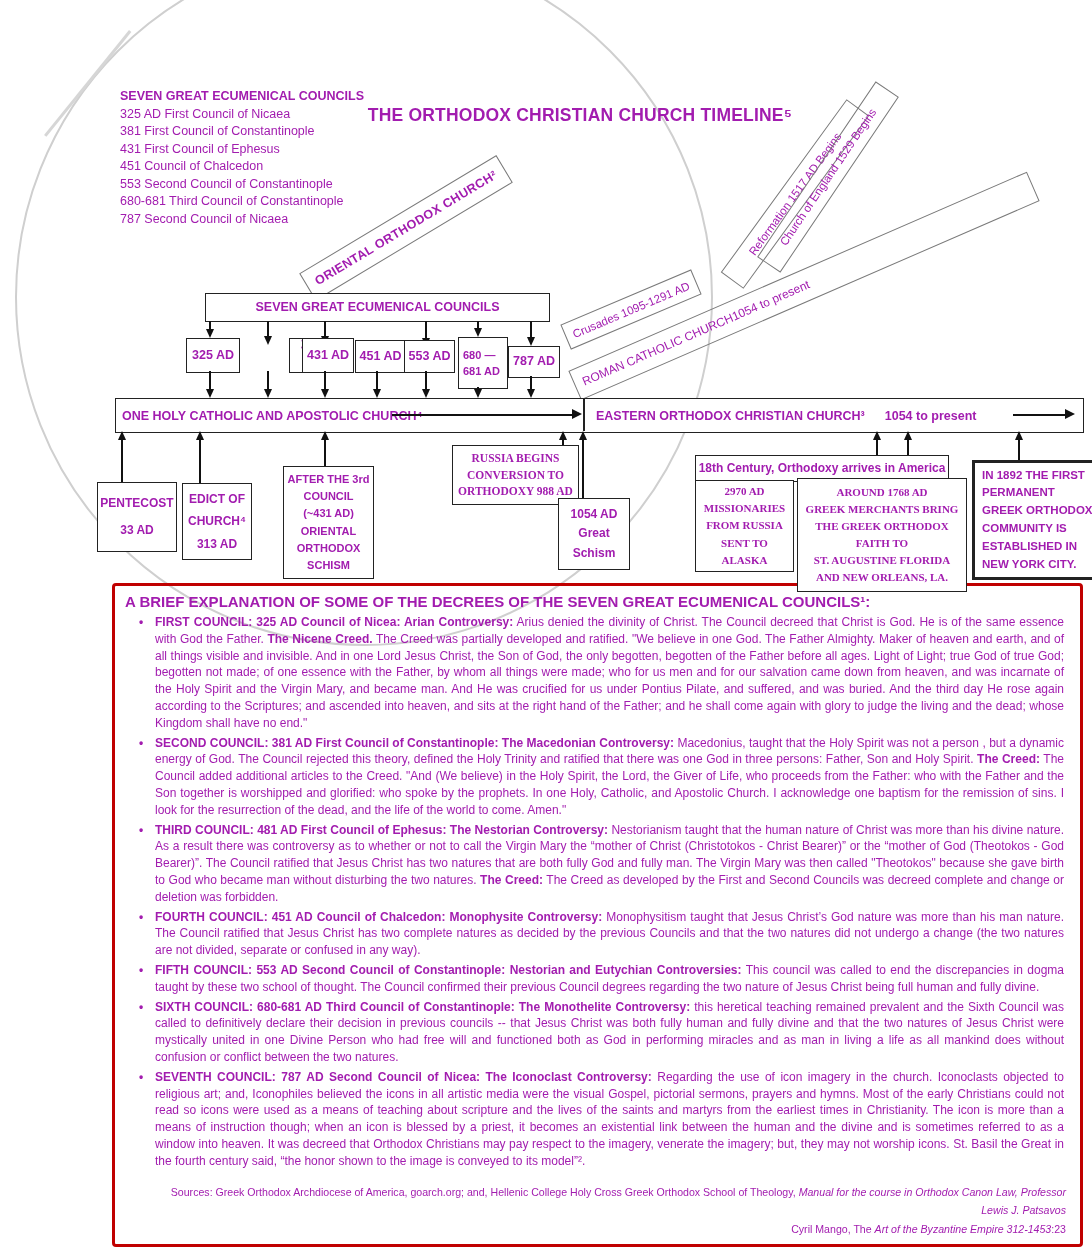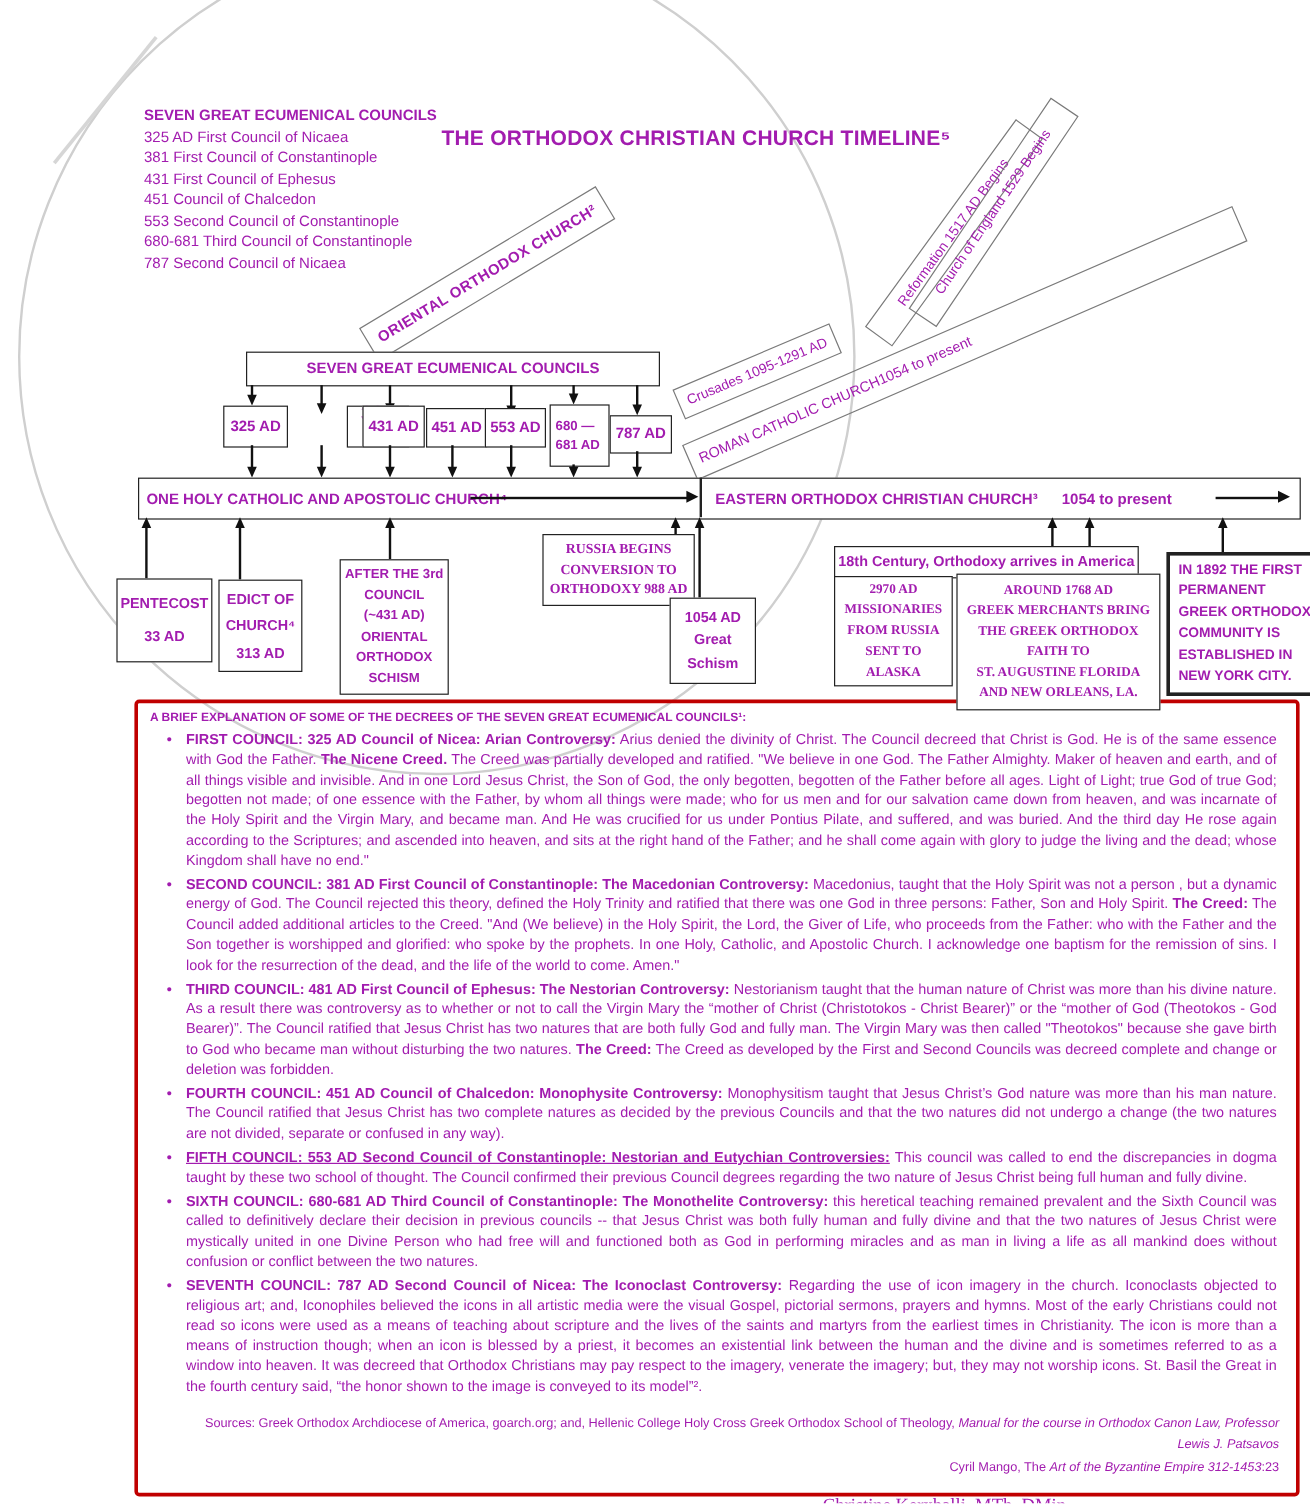--- a/index.html
+++ b/index.html
@@ -31,21 +31,21 @@
   .clist .hd{font-weight:bold;}
   
   .title{position:absolute;left:330px;top:105px;width:500px;text-align:center;font-size:17.5px;font-weight:bold;letter-spacing:.2px;}
   
   .mainbar{position:absolute;left:115px;top:398px;width:967px;height:33px;border:1.7px solid #222;background:#fff;}
   .mainbar .lbl{position:absolute;top:0;height:100%;display:flex;align-items:center;font-weight:bold;font-size:12.5px;}
   .divider{position:absolute;width:1.7px;background:#222;}
   
   .redbox{position:absolute;left:112px;top:583px;width:971px;height:664px;border:3px solid #c00000;border-radius:4px;
           background:transparent;box-sizing:border-box;padding:7px 14px 0 10px;z-index:3;}
-  .redbox h2{margin:0 0 4px 0;font-size:10px;font-weight:bold;}
+  .redbox h2{margin:0 0 4px 0;font-size:15px;font-weight:bold;}
   .redbox ul{margin:0;padding:0 2px 0 30px;list-style:none;}
   .redbox li{position:relative;text-align:justify;font-size:12px;line-height:16.8px;margin:2px 0 3px 0;}
   .redbox li::before{content:'\2022';position:absolute;left:-16px;top:0;font-weight:bold;}
   .sources{margin:13px 0 0 18px;font-size:10.6px;line-height:1.75;text-align:right;}
   .signature{width:350px;margin:14px 104px 0 auto;text-align:center;font-family:"Liberation Serif",serif;}
   .signature .name{font-size:15.5px;}
 </style>
 </head>
 <body>
 
@@ -200,21 +200,21 @@
     <span>NEW YORK CITY.</span>
   </div>
 
   <div class="redbox" style="border-color: rgb(192, 0, 0);">
     <h2>A BRIEF EXPLANATION OF SOME OF THE DECREES OF THE SEVEN GREAT ECUMENICAL COUNCILS¹:</h2>
     <ul>
       <li><span style="font-weight: bold;">FIRST COUNCIL:  325 AD Council of Nicea:  Arian Controversy:</span><span>  Arius denied the divinity of Christ. The Council decreed that Christ is God. He is of the same essence with God the Father.  </span><span style="font-weight: bold;">The Nicene Creed.</span><span>  The Creed was partially developed and ratified. "We believe in one God. The Father Almighty. Maker of heaven and earth, and of all things visible and invisible. And in one Lord Jesus Christ, the Son of God, the only begotten, begotten of the Father before all ages. Light of Light; true God of true God; begotten not made; of one essence with the Father, by whom all things were made; who for us men and for our salvation came down from heaven, and was incarnate of the Holy Spirit and the Virgin Mary, and became man. And He was crucified for us under Pontius Pilate, and suffered, and was buried. And the third day He rose again according to the Scriptures; and ascended into heaven, and sits at the right hand of the Father; and he shall come again with glory to judge the living and the dead; whose Kingdom shall have no end."</span></li>
       <li><span style="font-weight: bold;">SECOND COUNCIL:  381 AD First Council of Constantinople: The Macedonian Controversy:</span><span>  Macedonius, taught that the Holy Spirit was not a person , but a dynamic energy of God.  The Council rejected this theory, defined the Holy Trinity and ratified that there was one God in three persons: Father, Son and Holy Spirit.  </span><span style="font-weight: bold;">The Creed:</span><span>  The Council added additional articles to the Creed. "And (We believe) in the Holy Spirit, the Lord, the Giver of Life, who proceeds from the Father: who with the Father and the Son together is worshipped and glorified: who spoke by the prophets. In one Holy, Catholic, and Apostolic Church. I acknowledge one baptism for the remission of sins. I look for the resurrection of the dead, and the life of the world to come. Amen."</span></li>
       <li><span style="font-weight: bold;">THIRD COUNCIL:  481 AD First Council of Ephesus: The Nestorian Controversy:</span><span>  Nestorianism taught that the human nature of Christ was more than his divine nature.  As a result there was controversy as to whether or not to call the Virgin Mary the “mother of Christ (Christotokos - Christ Bearer)” or the “mother of God (Theotokos - God Bearer)”.  The Council ratified that Jesus Christ has two natures that are both fully God and fully man.  The Virgin Mary was then called  "Theotokos" because she gave birth to God who became man without disturbing the two natures.  </span><span style="font-weight: bold;">The Creed:</span><span>  The Creed as developed by the First and Second Councils was decreed complete and change or deletion was forbidden.</span></li>
       <li><span style="font-weight: bold;">FOURTH COUNCIL:  451 AD  Council of Chalcedon:  Monophysite Controversy:</span><span>  Monophysitism taught that Jesus Christ’s God nature was more than his man nature.  The Council ratified that Jesus Christ has two complete natures as decided by the previous Councils and that the two natures did not undergo a change (the two natures are not divided, separate or confused in any way).</span></li>
-      <li><span style="font-weight: bold; text-decoration: underline;">FIFTH COUNCIL:  553 AD  Second Council of Constantinople: Nestorian and Eutychian Controversies:</span><span>  This council was called to end the discrepancies in dogma taught by these two school of thought.  The Council confirmed their previous Council degrees regarding the two nature of Jesus Christ being full human and fully divine.</span></li>
+      <li><span style="font-weight: bold;">FIFTH COUNCIL:  553 AD  Second Council of Constantinople: Nestorian and Eutychian Controversies:</span><span>  This council was called to end the discrepancies in dogma taught by these two school of thought.  The Council confirmed their previous Council degrees regarding the two nature of Jesus Christ being full human and fully divine.</span></li>
       <li><span style="font-weight: bold;">SIXTH COUNCIL:  680-681 AD Third Council of Constantinople:  The Monothelite Controversy:</span><span>  this heretical teaching remained prevalent and the Sixth Council was called to definitively declare their decision in previous councils -- that Jesus Christ was both fully human and fully divine and that the two natures of Jesus Christ were mystically united in one Divine Person who had free will and functioned both as God in performing miracles and as man in living a life as all mankind does without confusion or conflict between the two natures.</span></li>
       <li><span style="font-weight: bold;">SEVENTH COUNCIL:  787 AD Second Council of Nicea:  The Iconoclast Controversy:</span><span>  Regarding the use of icon imagery in the church.  Iconoclasts objected to religious art; and, Iconophiles believed the icons in all artistic media were the visual Gospel, pictorial sermons, prayers and hymns.  Most of the early Christians could not read so icons were used as a means of teaching about scripture and the lives of the saints and martyrs from the earliest times in Christianity.  The icon is more than a means of instruction though; when an icon is blessed by a priest, it becomes an existential link between the human and the divine and is sometimes referred to as a window into heaven.  It was decreed that Orthodox Christians may pay respect to the imagery, venerate the imagery; but, they may not worship icons.  St. Basil the Great in the fourth century said, “the honor shown to the image is conveyed to its model”².</span></li>
     </ul>
     <div class="sources">
       <div><span>Sources:  Greek Orthodox Archdiocese of America, goarch.org; and, Hellenic College Holy Cross Greek Orthodox School of Theology, </span><span style="font-style: italic;">Manual for the course in Orthodox Canon Law, Professor Lewis J. Patsavos</span></div>
       <div><span>Cyril Mango, The </span><span style="font-style: italic;">Art of the Byzantine Empire 312-1453</span><span>:23</span></div>
     </div>
     <div class="signature">
       <div class="name">Christine Kerxhalli, MTh, DMin</div>
 

